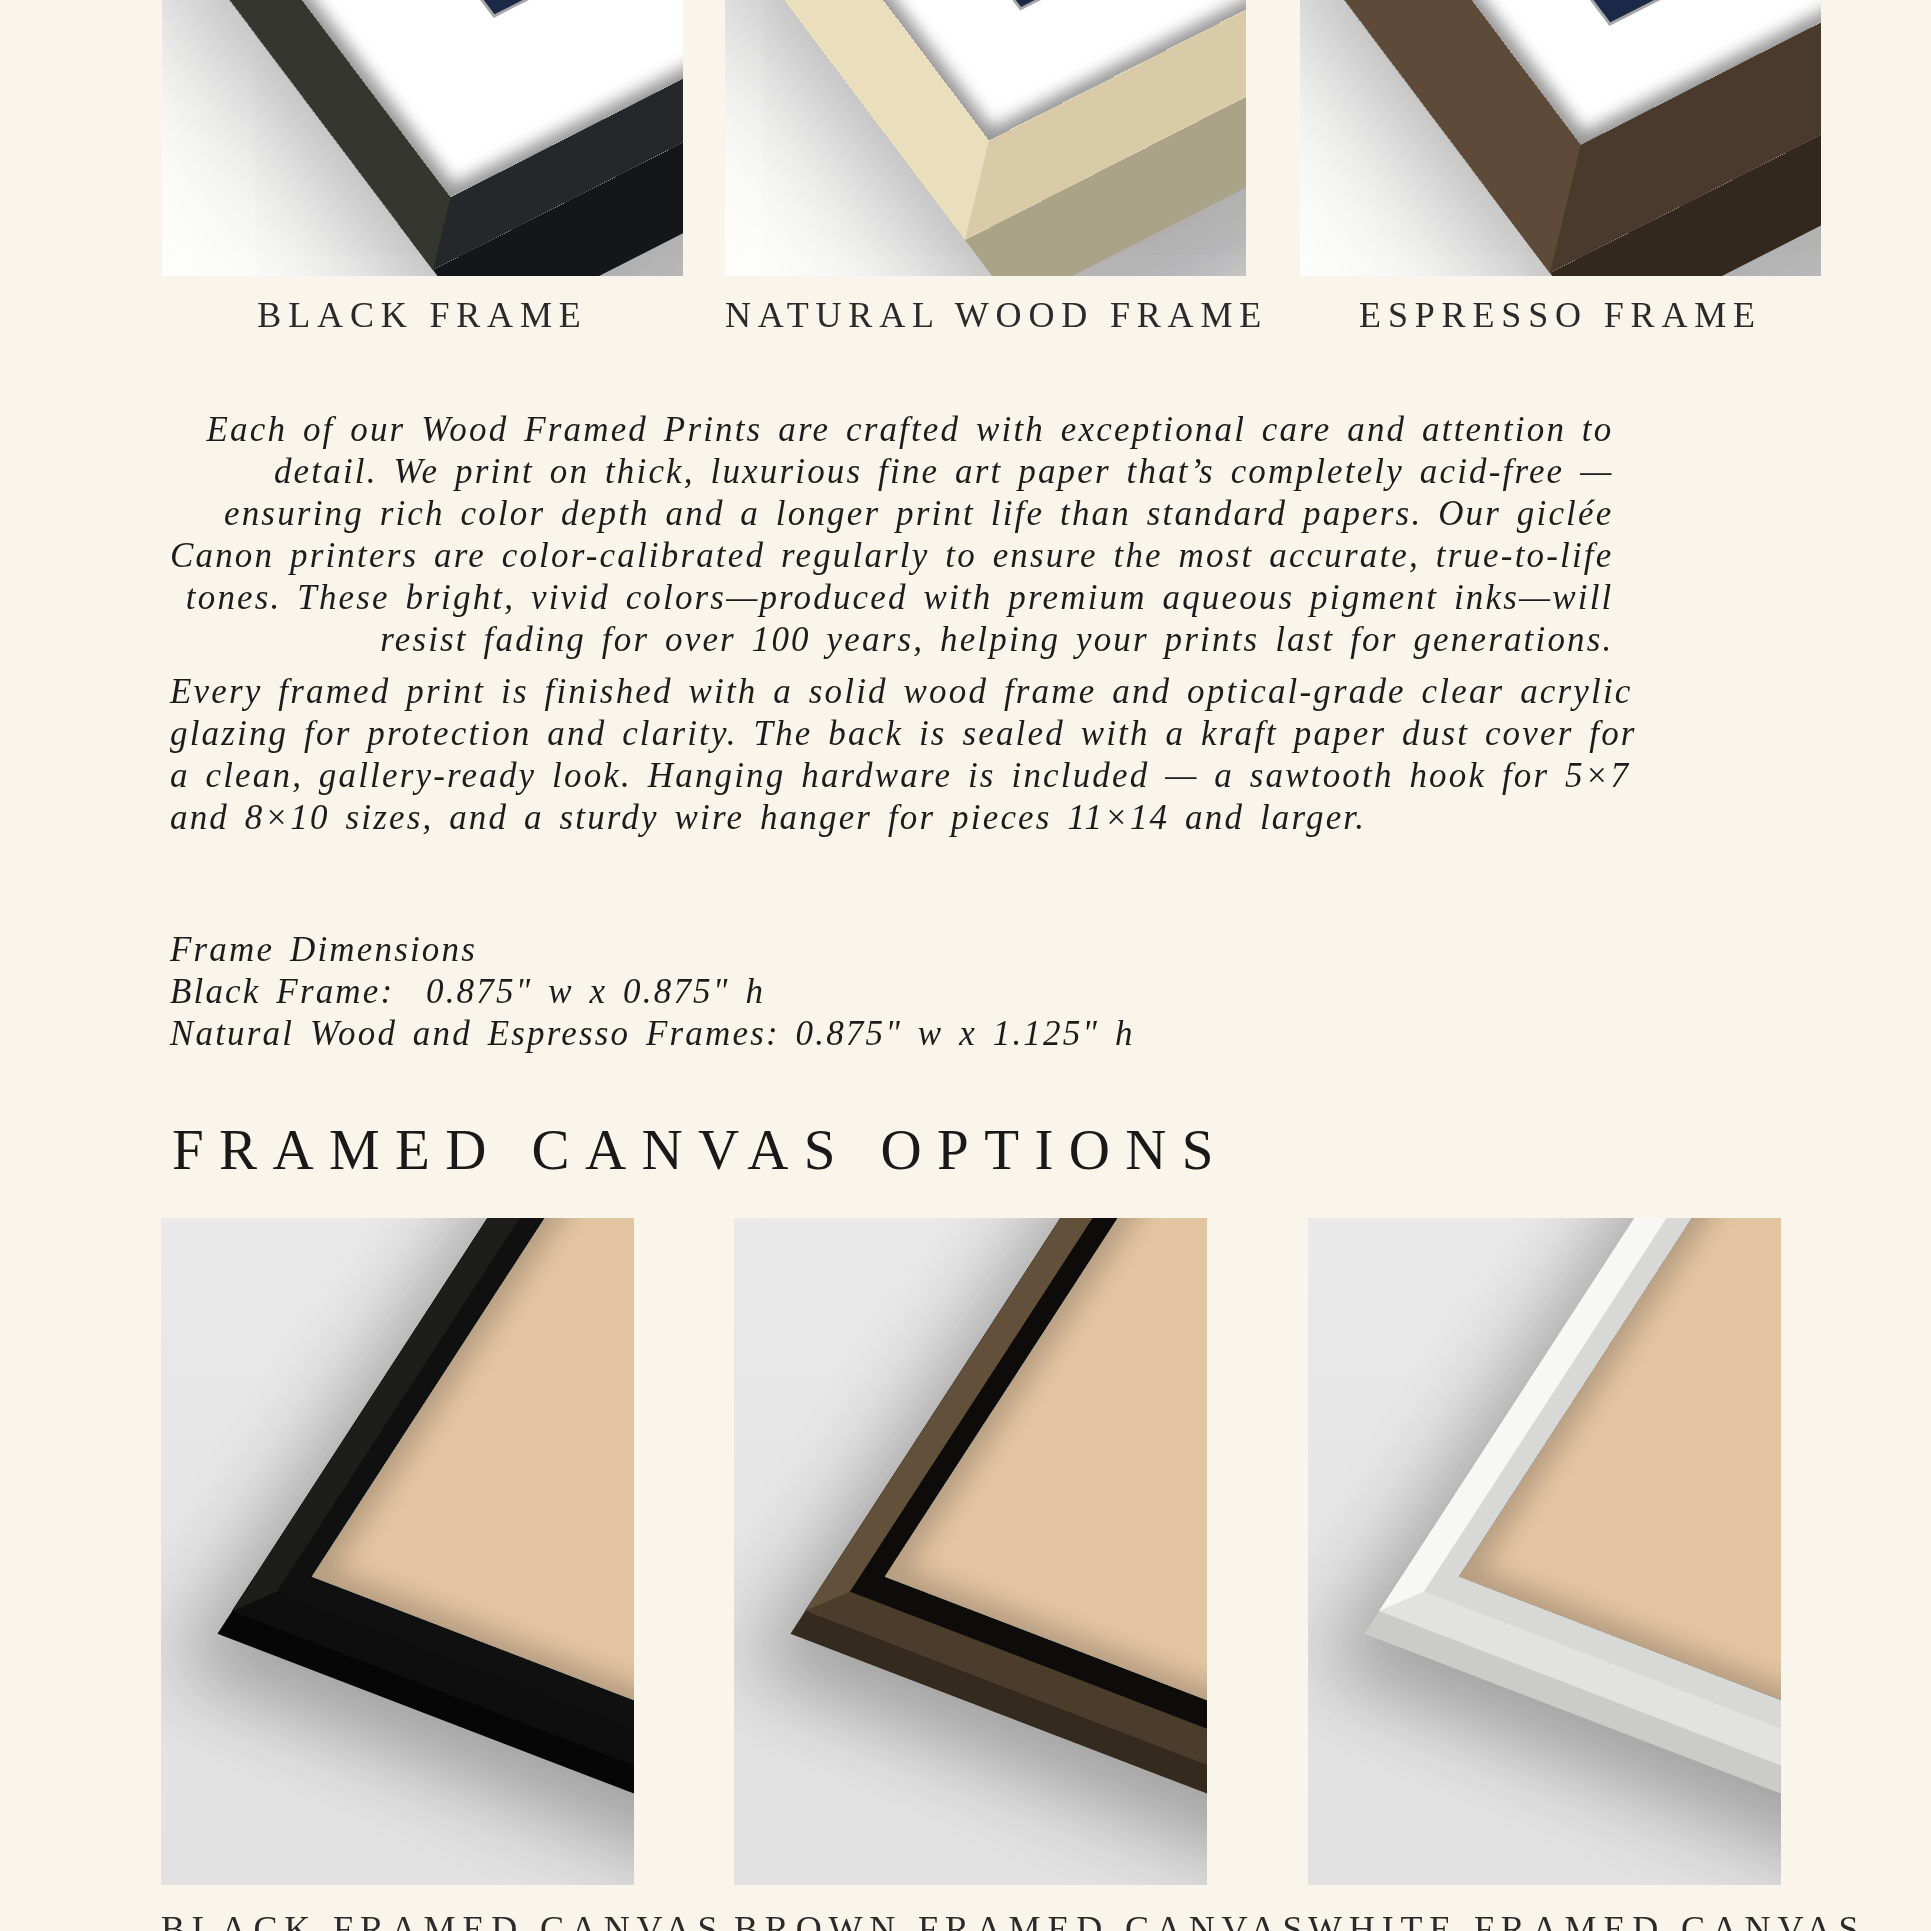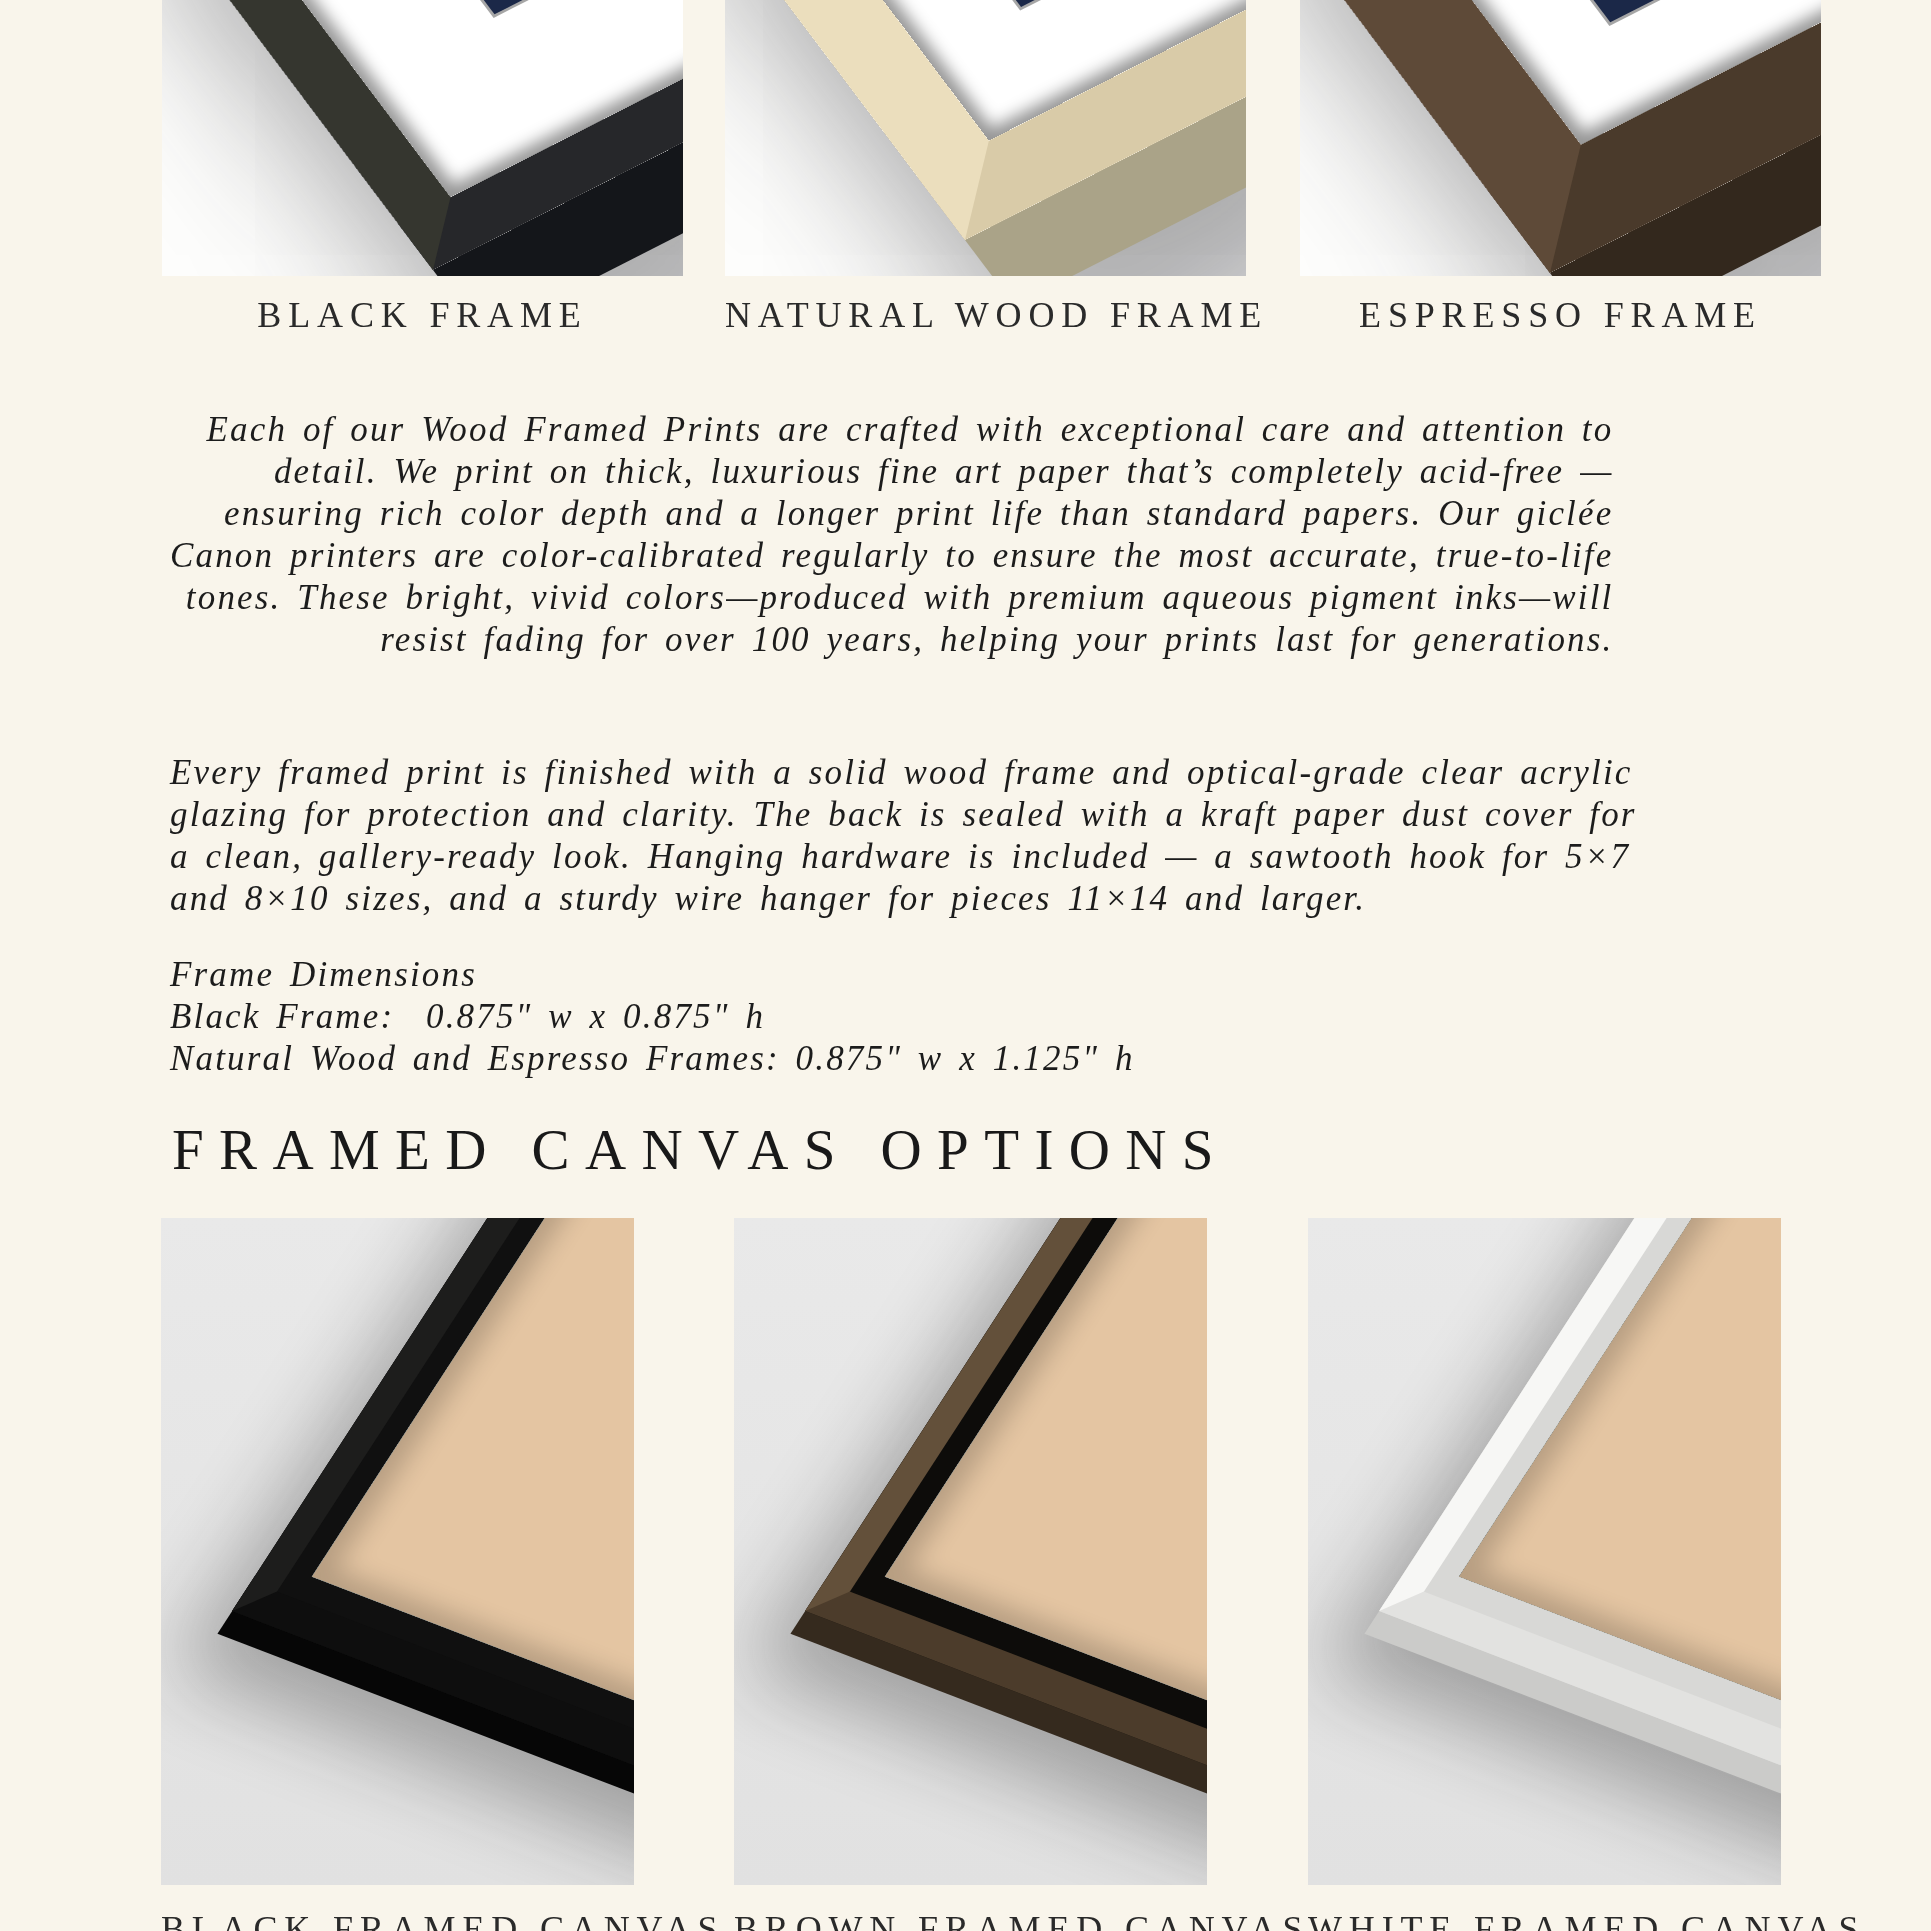--- a/index.html
+++ b/index.html
@@ -46,22 +46,22 @@
   .cap{position:absolute;width:521px;text-align:center;font-size:36px;line-height:42px;
        letter-spacing:.19em;color:#2a2a2a;white-space:pre;}
   .cap-row1{top:294px;}
   .cap-row2{top:1908px;width:473px;}
   .cap2-1{left:161px;} .cap2-2{left:734px;} .cap2-3{left:1308px;}
   .cap1-1{left:162px;} .cap1-2{left:725px;} .cap1-3{left:1300px;}
 
   .body-txt{position:absolute;left:170px;font-style:italic;font-size:35px;line-height:42px;
             letter-spacing:.062em;word-spacing:.14em;color:#1c1c1c;white-space:pre;}
   .para1{top:409px;text-align:right;}
-  .para2{top:752px;}
-  .dims{top:954px;}
+  .para2{top:671px;}
+  .dims{top:929px;}
 
   .heading{position:absolute;left:172px;top:1103px;font-size:57px;line-height:93px;
            letter-spacing:.27em;color:#191919;white-space:pre;}
 </style>
 </head>
 <body>
 
 <div class="page" style="--page-bg: #f9f5eb;">
 
   <div class="photo wf-photo p1" style="--face: #35362f; --edge: #26272a; --side: #14161a; --pbg: #fdfdfc; --mat: #ffffff; --art: #1b2848;">

